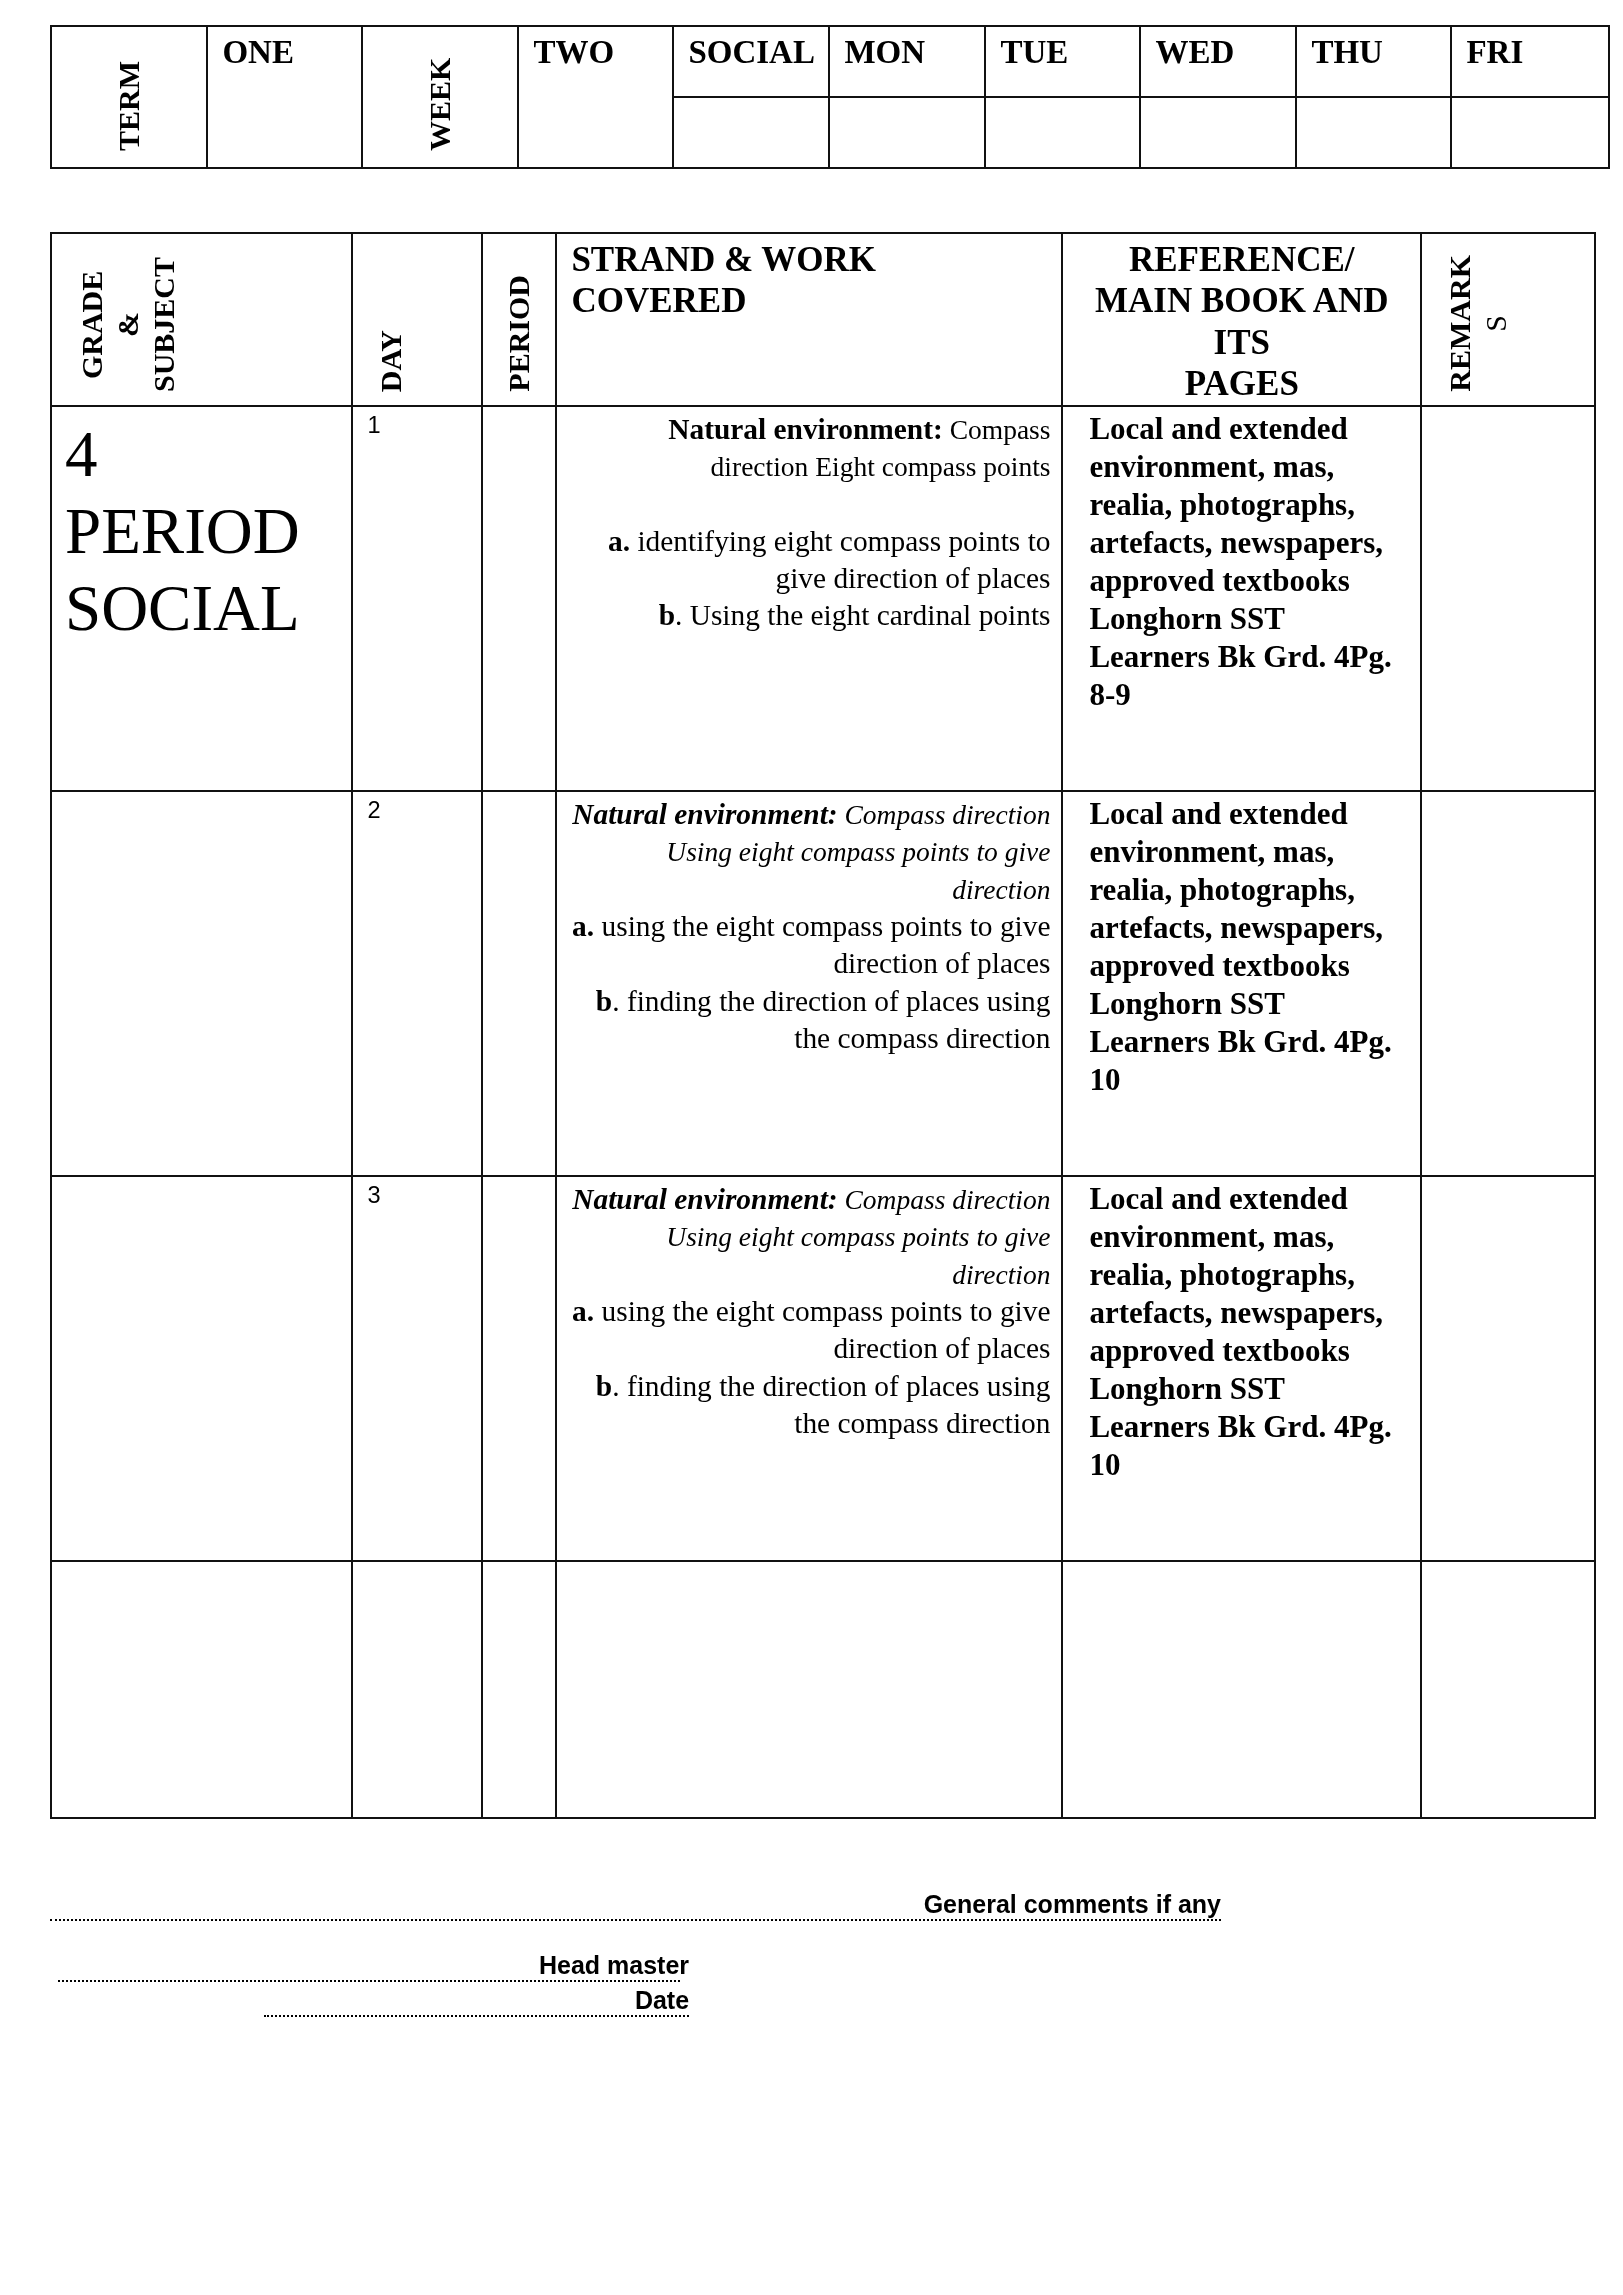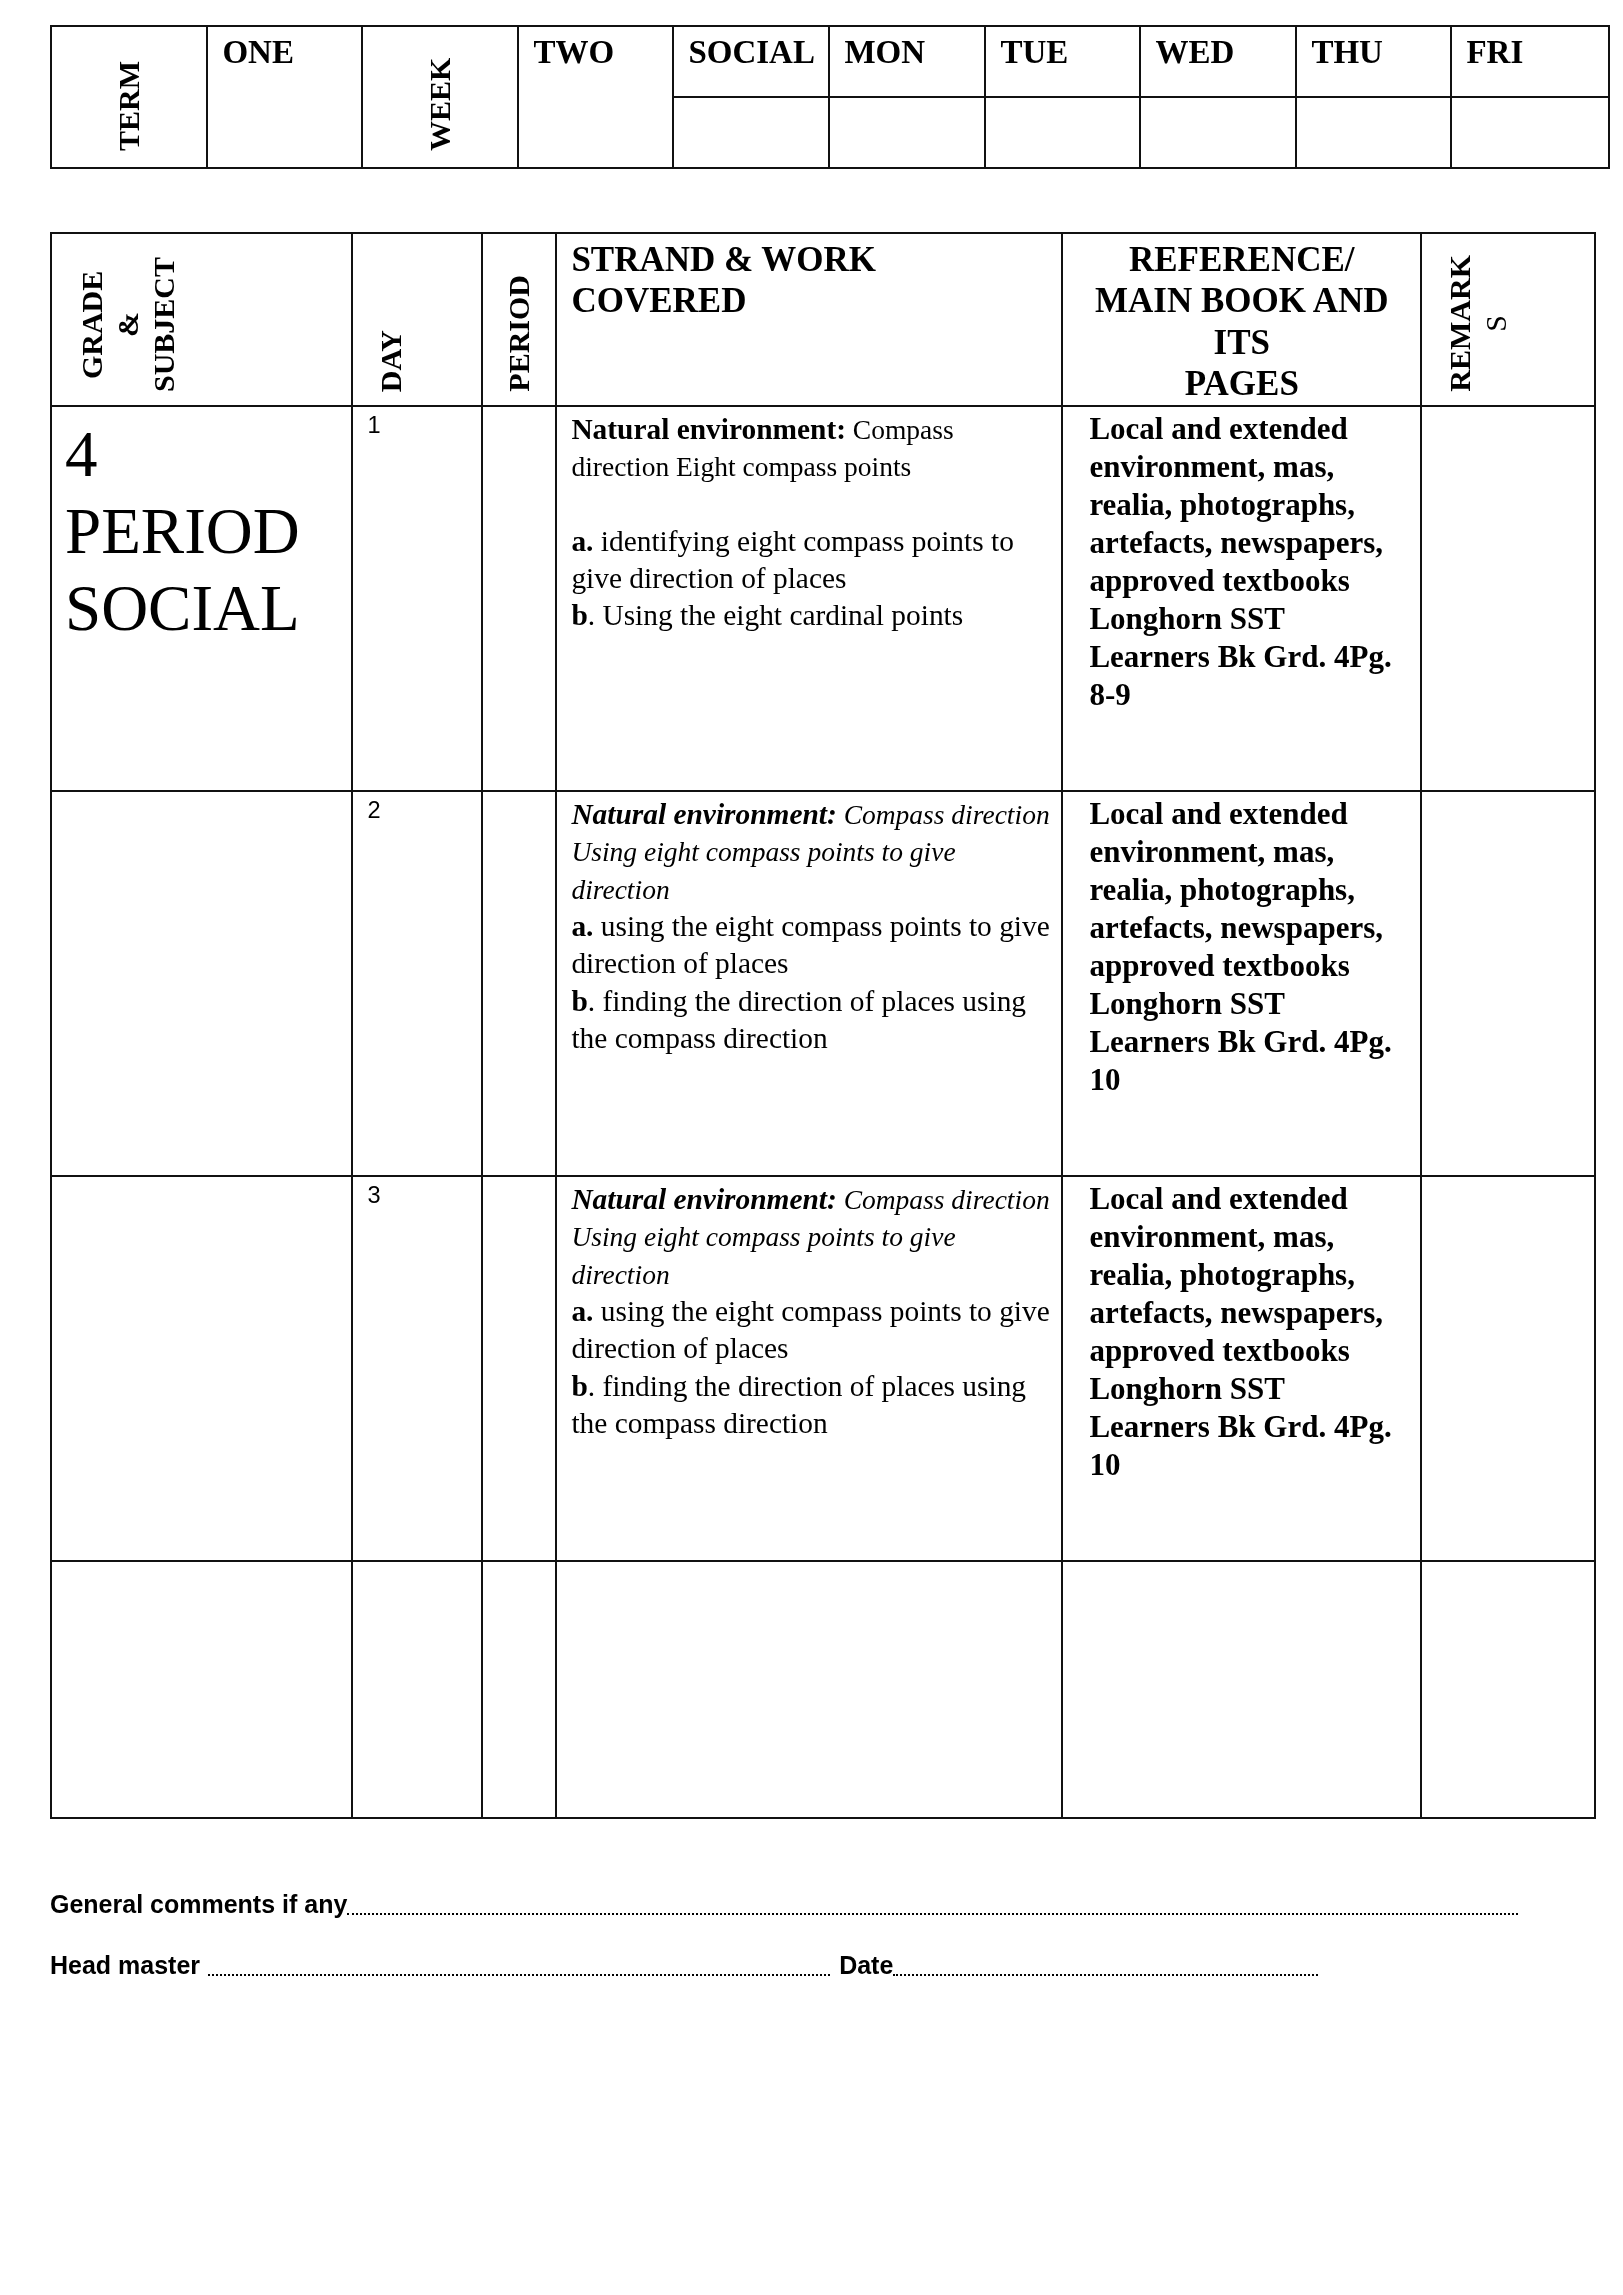--- a/index.html
+++ b/index.html
@@ -20,26 +20,26 @@
   .h-row td { height: 171px; }
   .main-head { font-family: "Liberation Serif", serif; font-weight: bold; font-size: 35px; line-height: 1.18; padding: 5.2px 14.4px 0 14.4px; }
   .main-head.center { text-align: center; padding-left: 15px; }
   .vstack { position: absolute; bottom: 13px; left: 22px; display: flex; flex-direction: row; }
   .vstack .vline { writing-mode: vertical-rl; transform: rotate(180deg); font-family: "Liberation Serif", serif; font-weight: bold; font-size: 30px; line-height: 1.2; text-align: center; white-space: nowrap; }
 
   .b-row td { height: 383px; }
   .b-row.last td { height: 255px; }
   .grade { font-family: "Liberation Serif", serif; font-size: 65px; line-height: 1.18; padding: 9.2px 0 0 13px; }
   .day-num { font-family: "Liberation Sans", sans-serif; font-size: 23.6px; padding: 5.2px 0 0 14.4px; }
-  .work { font-family: "Liberation Serif", serif; font-size: 29.4px; line-height: 1.27; padding: 3.9px 10.5px 0 14.4px; }
+  .work { font-family: "Liberation Serif", serif; font-size: 29.4px; line-height: 1.27; padding: 3.9px 10.5px 0 14.4px; text-align: right; }
   .work .small { font-size: 27.5px; }
   .ref { font-family: "Liberation Serif", serif; font-weight: bold; font-size: 31px; line-height: 1.23; padding: 2.6px 7.9px 0 14.4px; margin-left: 12px; }
 
   
-  .footer-line { position: absolute; left: 50px; font-family: "Liberation Sans", sans-serif; font-weight: bold; font-size: 25px; display: flex; align-items: flex-end; }
+  .footer-line { position: absolute; left: 50px; font-family: "Liberation Sans", sans-serif; font-weight: bold; font-size: 25px; display: flex; align-items: flex-end; flex-direction: column; }
   .dots { border-bottom: 2.6px dotted #000; height: 0; margin-bottom: 3.9px; }
 </style>
 </head>
 <body>
 
 <table id="top-table">
   <colgroup>
     <col style="width:156px">
       <col style="width:155px">
       <col style="width:156px">

